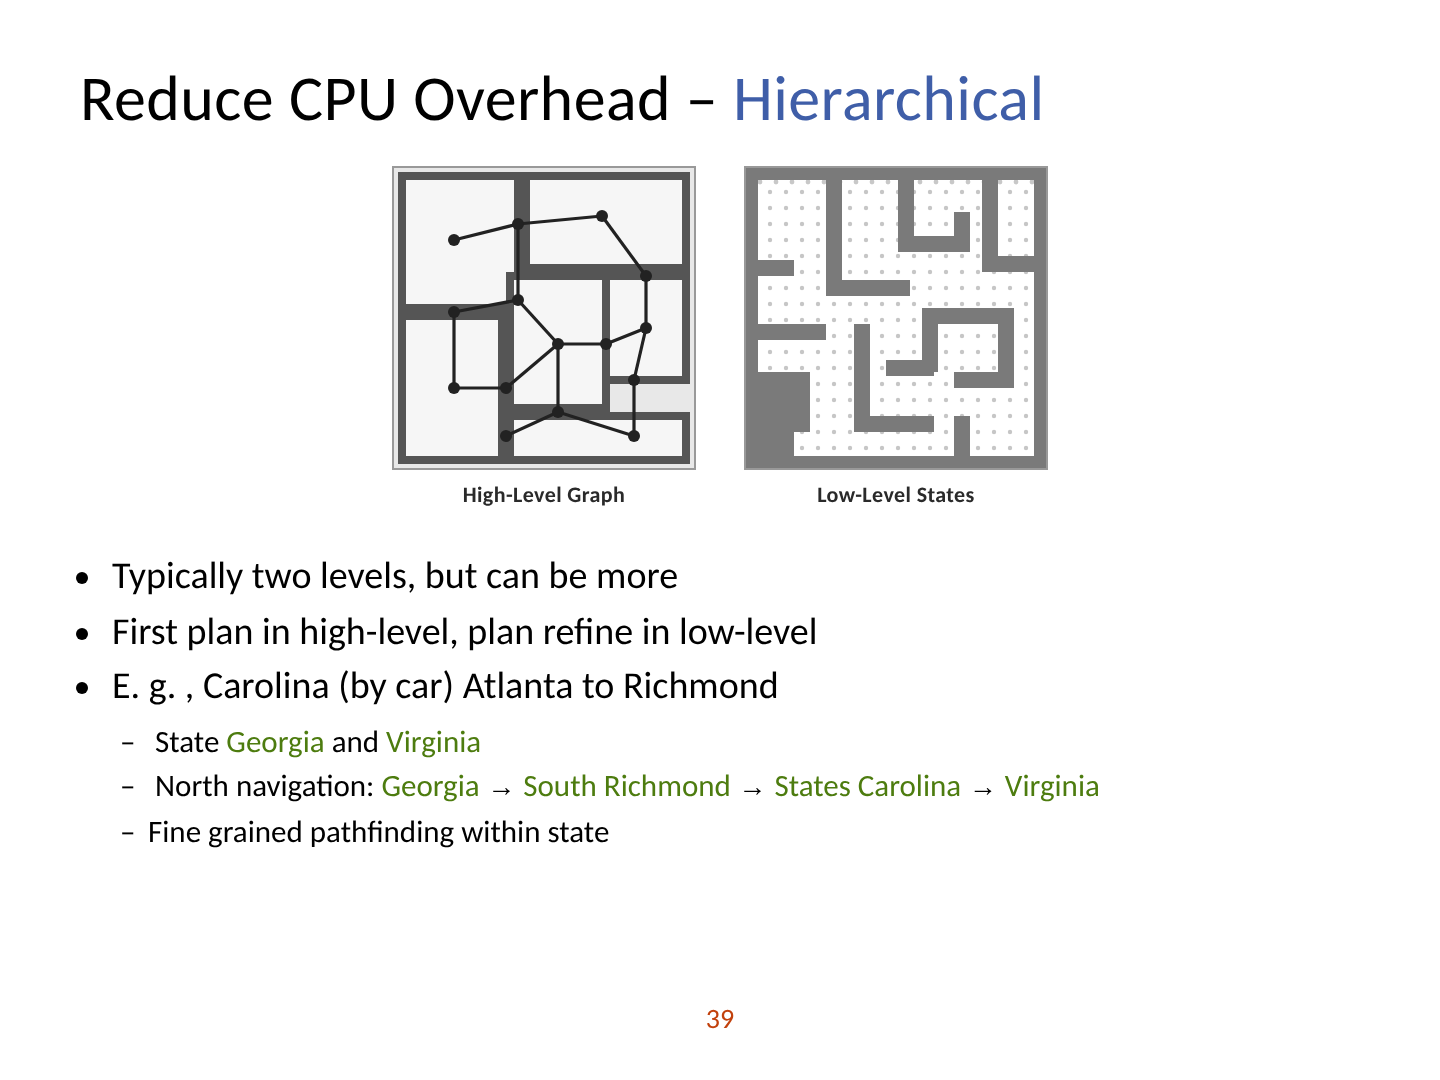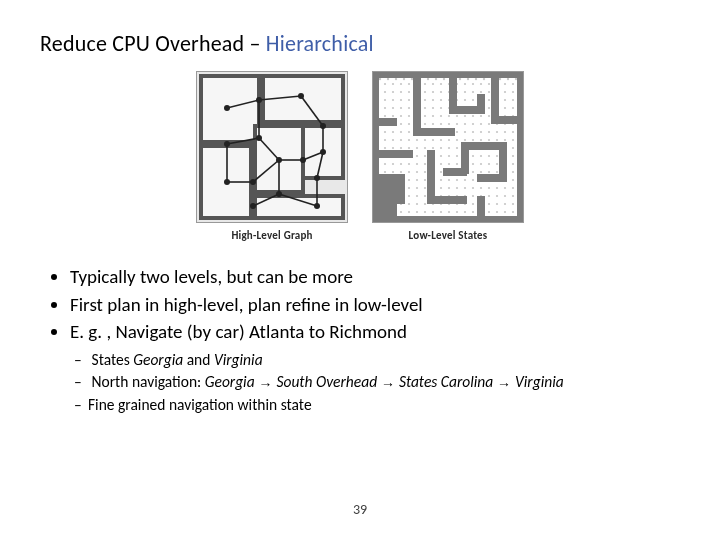--- a/index.html
+++ b/index.html
@@ -12,21 +12,21 @@
     color: #000;
   }
   .slide {
     width: 720px;
     height: 540px;
     position: relative;
     box-sizing: border-box;
     padding: 20px 40px 0 40px;
   }
   .title {
-    font-size: 22px;
+    font-size: 32px;
     font-weight: 400;
     margin: 10px 0 14px 0;
     letter-spacing: 0.2px;
   }
   .title .accent { color: #3f5ea8; }
   .figures {
     display: flex;
     justify-content: center;
     gap: 24px;
     margin-bottom: 22px;
@@ -44,49 +44,49 @@
     letter-spacing: 0.2px;
   }
   svg.diagram {
     display: block;
     border: 1px solid #999;
     background: #ececec;
   }
 
   ul.lvl1 {
     list-style: disc;
-    margin: 0 0 0 30px;
+    margin: 0 0 0 16px;
     padding: 0;
     font-size: 19px;
     line-height: 1.35;
   }
   ul.lvl1 > li { margin-bottom: 2px; }
   ul.lvl2 {
     list-style: none;
     margin: 4px 0 0 18px;
     padding: 0;
     font-size: 15.5px;
     line-height: 1.45;
   }
   ul.lvl2 > li::before {
     content: "–";
     display: inline-block;
     width: 14px;
     margin-left: -14px;
   }
-  .accent-small { color: #000000; font-style: italic; }
+  .accent-small { color: #4d7c0f; }
   .arrow { font-family: "Segoe UI Symbol", Arial, sans-serif; font-size: 14px; }
   .pagenum {
     position: absolute;
     bottom: 22px;
     left: 0;
     width: 100%;
     text-align: center;
     font-size: 14px;
-    color: #404040;
+    color: #c2410c;
   }
 </style>
 </head>
 <body>
 
 <div class="slide">
 
   <div class="title">
     <span>Reduce CPU Overhead </span><span>– </span><span class="accent">Hierarchical</span>
   </div>
@@ -229,27 +229,27 @@
       </svg>
       <div class="caption">Low-Level States</div>
     </div>
 
   </div>
 
   <ul class="lvl1">
     <li>Typically two levels, but can be more</li>
     <li>First plan in high-level, plan refine in low-level</li>
     <li>
-      <span>E. g. , Navigate (by car) Atlanta to Richmond</span>
+      <span>E. g. , Carolina (by car) Atlanta to Richmond</span>
       <ul class="lvl2">
         <li>
-          <span>States </span><span class="accent-small">Georgia</span><span> and </span><span class="accent-small">Virginia</span>
+          <span>State </span><span class="accent-small">Georgia</span><span> and </span><span class="accent-small">Virginia</span>
         </li>
         <li>
-          <span>North navigation: </span><span class="accent-small">Georgia</span><span class="arrow"> → </span><span class="accent-small">South Overhead</span><span class="arrow"> → </span><span class="accent-small">States Carolina</span><span class="arrow"> → </span><span class="accent-small">Virginia</span>
+          <span>North navigation: </span><span class="accent-small">Georgia</span><span class="arrow"> → </span><span class="accent-small">South Richmond</span><span class="arrow"> → </span><span class="accent-small">States Carolina</span><span class="arrow"> → </span><span class="accent-small">Virginia</span>
         </li>
-        <li>Fine grained navigation within state</li>
+        <li>Fine grained pathfinding within state</li>
       </ul>
     </li>
   </ul>
 
   <div class="pagenum">39</div>
 </div>
 
 </body></html>

